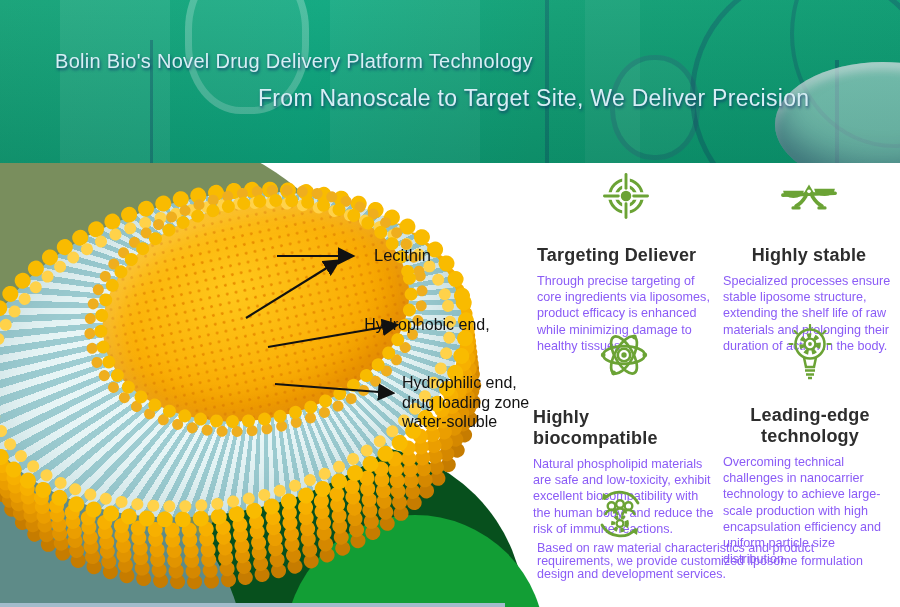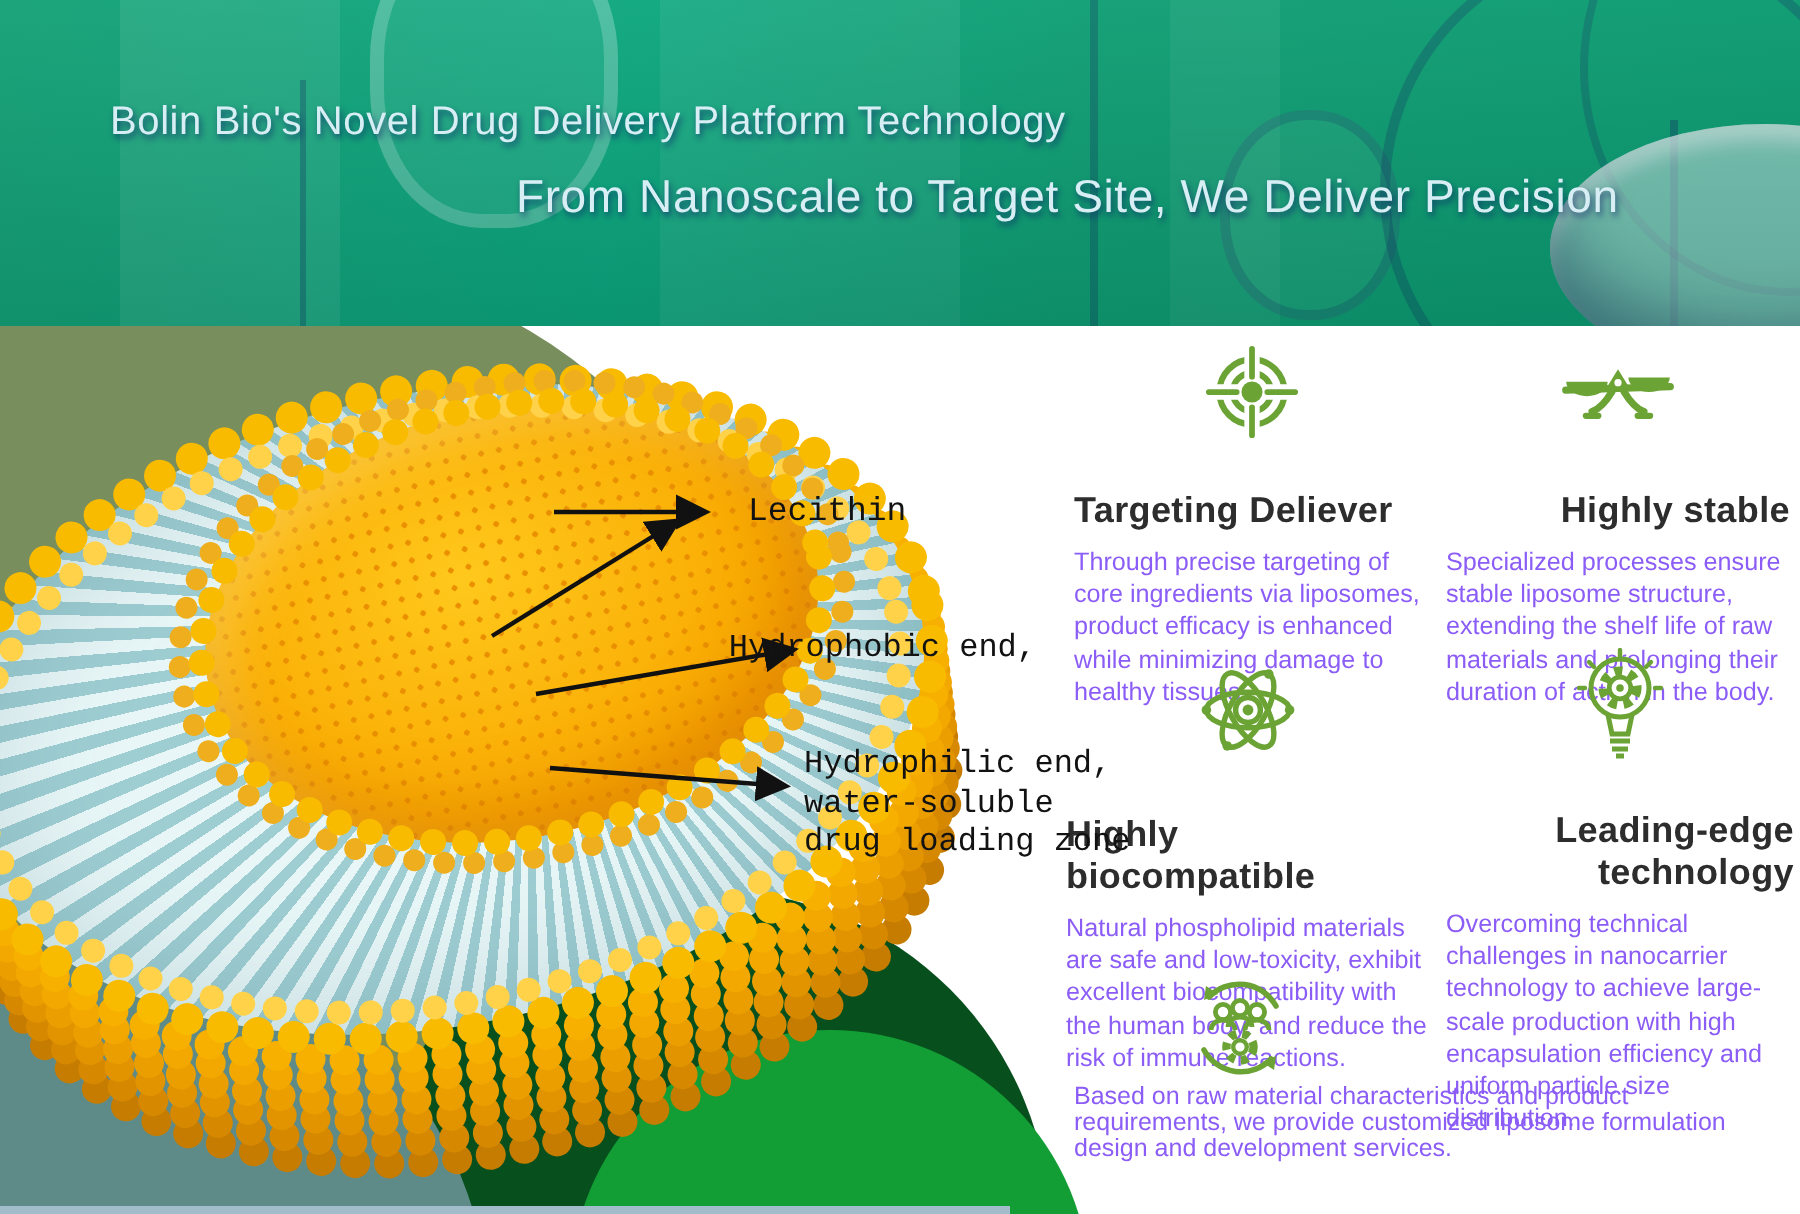--- a/index.html
+++ b/index.html
@@ -52,31 +52,31 @@
              #9ecdd2 0deg 1.7deg,#e8f6f7 1.7deg 3.4deg);
           box-shadow:inset 0 0 70px rgba(55,115,125,.3);}
   .core{position:absolute;left:145px;top:52px;width:310px;height:216px;border-radius:50%;
         background-image:radial-gradient(#e98f00 1.3px, rgba(0,0,0,0) 1.5px),
                          radial-gradient(ellipse at 44% 38%, #ffc81c 0%, #f9a800 65%, #ef9300 100%);
         background-size:9px 9px, 100% 100%;background-repeat:repeat, no-repeat;
         box-shadow:inset -10px -16px 34px rgba(185,85,0,.35), inset 8px 10px 26px rgba(255,235,130,.45);}
 
   
   .ann{position:absolute;left:0;top:163px;width:560px;height:444px;z-index:6;pointer-events:none;}
-  .dlabel{position:absolute;color:#121212;font-size:16px;line-height:19.5px;z-index:7;font-family:Liberation Mono, monospace;}
+  .dlabel{position:absolute;color:#121212;font-size:16px;line-height:19.5px;z-index:7;}
   .lb-lecithin{left:374px;top:246px;font-size:16.5px;}
-  .lb-hydrophobic{left:296px;top:315px;width:222px;text-align:right;}
+  .lb-hydrophobic{left:316px;top:315px;width:222px;text-align:center;}
   .lb-hydrophilic{left:402px;top:373px;}
 
   
   .feat{position:absolute;z-index:6;}
   .ficon{display:flex;justify-content:center;align-items:center;height:52px;}
   .feat h3{font-size:18px;font-weight:600;color:#2d2d2d;margin:23px 0 7px;letter-spacing:.2px;}
   .feat p{font-size:12.6px;line-height:16.2px;color:#8b5cf6;margin:0;}
-  .feat.center h3{text-align:right;}
+  .feat.center h3{text-align:center;}
   .f1{left:537px;top:170px;width:178px;}
   .f2{left:723px;top:170px;width:172px;}
   .f3{left:533px;top:326px;width:182px;}
   .f4{left:723px;top:324px;width:174px;}
   .f5{left:537px;top:486px;width:330px;}
   .f3 .ficon,.f4 .ficon{height:58px;}
   .f5 .ficon{height:56px;justify-content:flex-start;padding-left:56px;}
   .f5 h3{font-size:19px;}
   .f5 p{font-size:12.5px;line-height:13px;}
   .f4 h3{line-height:21px;}
@@ -145,22 +145,22 @@
       <line x1="275" y1="221" x2="392" y2="230" marker-end="url(#ah)"></line>
     </g>
   </svg>
 
   <div class="dlabel lb-lecithin">Lecithin</div>
   <div class="dlabel lb-hydrophobic">
     <span style="display:block">Hydrophobic end,</span>
   </div>
   <div class="dlabel lb-hydrophilic">
     <span style="display:block">Hydrophilic end,</span>
+    <span style="display:block">drug loading zone</span>
     <span style="display:block">water-soluble</span>
-    <span style="display:block">drug loading zone</span>
   </div>
 
   <div class="feat f1">
     <div class="ficon">
       <svg width="46" height="46" viewBox="0 0 48 48">
         <g fill="none" stroke="#6ba335" stroke-width="3.2">
           <circle cx="24" cy="24" r="17"></circle>
           <circle cx="24" cy="24" r="10"></circle>
         </g>
         <g stroke="#fff" stroke-width="8">

